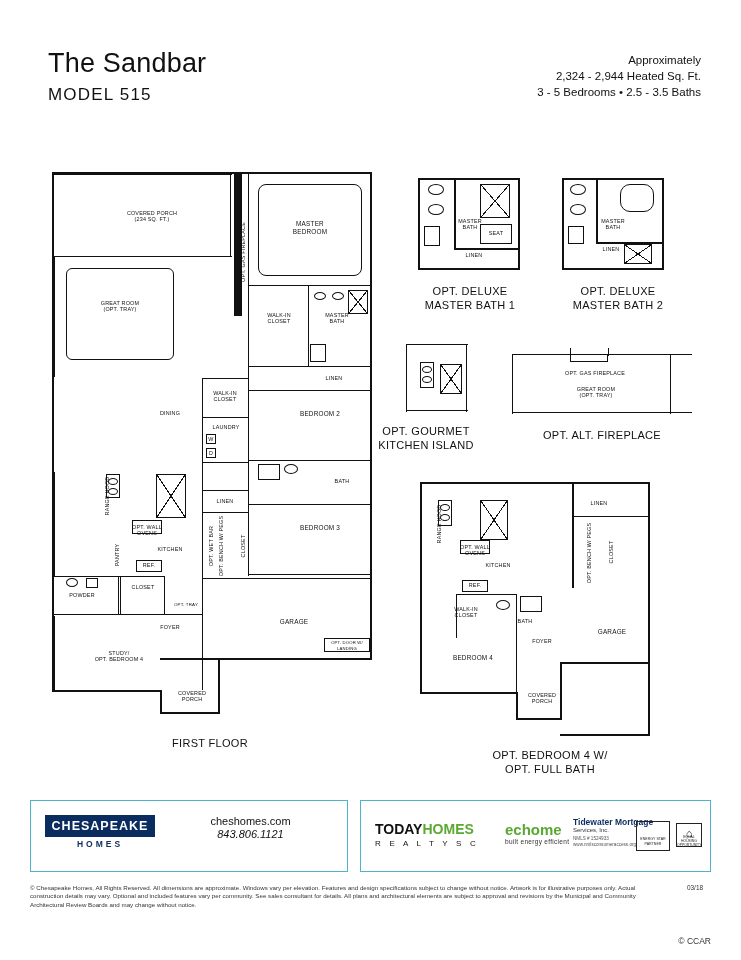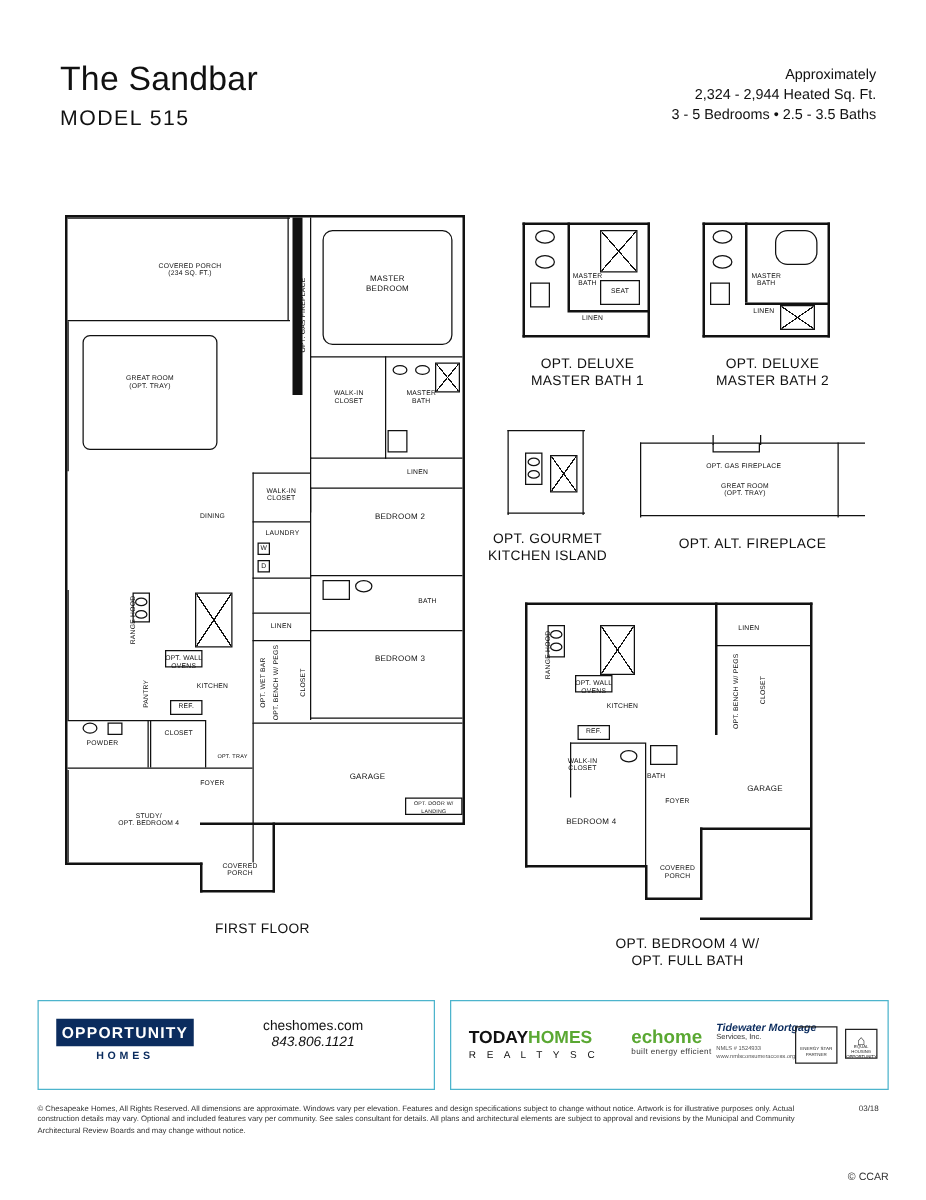--- a/index.html
+++ b/index.html
@@ -67,21 +67,21 @@
 
   .today { position:absolute; left:14px; top:20px; }
   .today-l1 { font-size:14px; color:#111; }
   .today-l1 b { font-weight:bold; }
   .today-l1 .grn { color:#5aa832; font-weight:bold; }
   .today-l2 { font-size:8px; letter-spacing:3.2px; color:#111; margin-top:2px; text-align:right;}
   .echome { position:absolute; left:128px; top:20px;margin-left:16px; }
   .echome-l1 { font-size:15px; color:#5aa832; font-weight:bold; }
   .echome-l2 { font-size:6.5px; color:#333; letter-spacing:.3px; }
   .tidewater { position:absolute; left:212px; top:16px; width:100px; }
-  .tw-l1 { font-size:8.5px; font-weight:bold; color:#0b2c5e;font-style:italic; }
+  .tw-l1 { font-size:8.5px; font-weight:bold; color:#0b2c5e; }
   .tw-l2 { font-size:6px; color:#333; }
   .tw-l3 { font-size:4.6px; color:#555; margin-top:3px; line-height:6px;}
   .eho { position:absolute; right:8px; top:22px; width:26px; height:24px; border:1px solid #222; }
   .eho-lbl { position:absolute; bottom:-1px; left:0; right:0; font-size:3.4px; text-align:center; color:#222;}
   .eho-icon { position:absolute; left:50%; top:4px; transform:translateX(-50%); font-size:11px; line-height:11px; color:#222;}
   .eabuilder { position:absolute; right:40px; top:20px; width:34px; height:30px; border:1px solid #222; font-size:3.6px; text-align:center; color:#222; padding-top:15px; line-height:4.6px;}
 
   
   .finepr { position:absolute; left:30px; top:884px; width:620px; font-size:6.2px; line-height:8.4px; color:#333; }
   .datecode { position:absolute; right:38px; top:884px; font-size:6.4px; color:#333; }
@@ -273,21 +273,21 @@
   <div class="plan" style="left:406px; top:344px; width:62px; height:68px;">
     <div class="wall" style="left:0;top:0;width:62px;height:1.2px;"></div>
     <div class="wall" style="left:0;top:0;width:1.2px;height:68px;"></div>
     <div class="wall" style="left:60px;top:0;width:1.2px;height:68px;"></div>
     <div class="wall" style="left:0;top:66px;width:62px;height:1.2px;"></div>
     <div class="rect" style="left:14px;top:18px;width:14px;height:26px;"></div>
     <div class="circ" style="left:16px;top:22px;width:10px;height:7px;"></div>
     <div class="circ" style="left:16px;top:32px;width:10px;height:7px;"></div>
     <div class="xbox" style="left:34px;top:20px;width:22px;height:30px;"></div>
   </div>
-  <div class="caption" style="left:368px; top:424px; width:140px; white-space:pre-line;">OPT. GOURMET
+  <div class="caption" style="left:356px; top:424px; width:140px; white-space:pre-line;">OPT. GOURMET
 KITCHEN ISLAND</div>
 
   <div class="plan" style="left:512px; top:348px; width:180px; height:66px;">
     <div class="wall" style="left:0;top:6px;width:1.2px;height:60px;"></div>
     <div class="wall" style="left:0;top:6px;width:58px;height:1.2px;"></div>
     <div class="wall" style="left:96px;top:6px;width:84px;height:1.2px;"></div>
     <div class="wall" style="left:158px;top:6px;width:1.2px;height:60px;"></div>
     <div class="wall" style="left:0;top:64px;width:180px;height:1.2px;"></div>
     <div class="wall" style="left:58px;top:0;width:1.2px;height:8px;"></div>
     <div class="wall" style="left:96px;top:0;width:1.2px;height:8px;"></div>
@@ -344,21 +344,21 @@
 
     <div class="room-lbl big" style="left:162px;top:146px;width:60px;">GARAGE</div>
   </div>
   <div class="caption" style="left:450px; top:748px; width:200px; white-space:pre-line;">OPT. BEDROOM 4 W/
 OPT. FULL BATH</div>
 
   <div class="footer-boxes">
 
     <div class="fbox left">
       <div class="ches-logo">
-        <div class="ches-bar">OPPORTUNITY</div>
+        <div class="ches-bar">CHESAPEAKE</div>
         <div class="ches-sub">HOMES</div>
       </div>
       <div class="welcome">
         <div class="welcome-url">cheshomes.com</div>
         <div class="welcome-tel">843.806.1121</div>
       </div>
     </div>
 
     <div class="fbox right">
       <div class="today">

